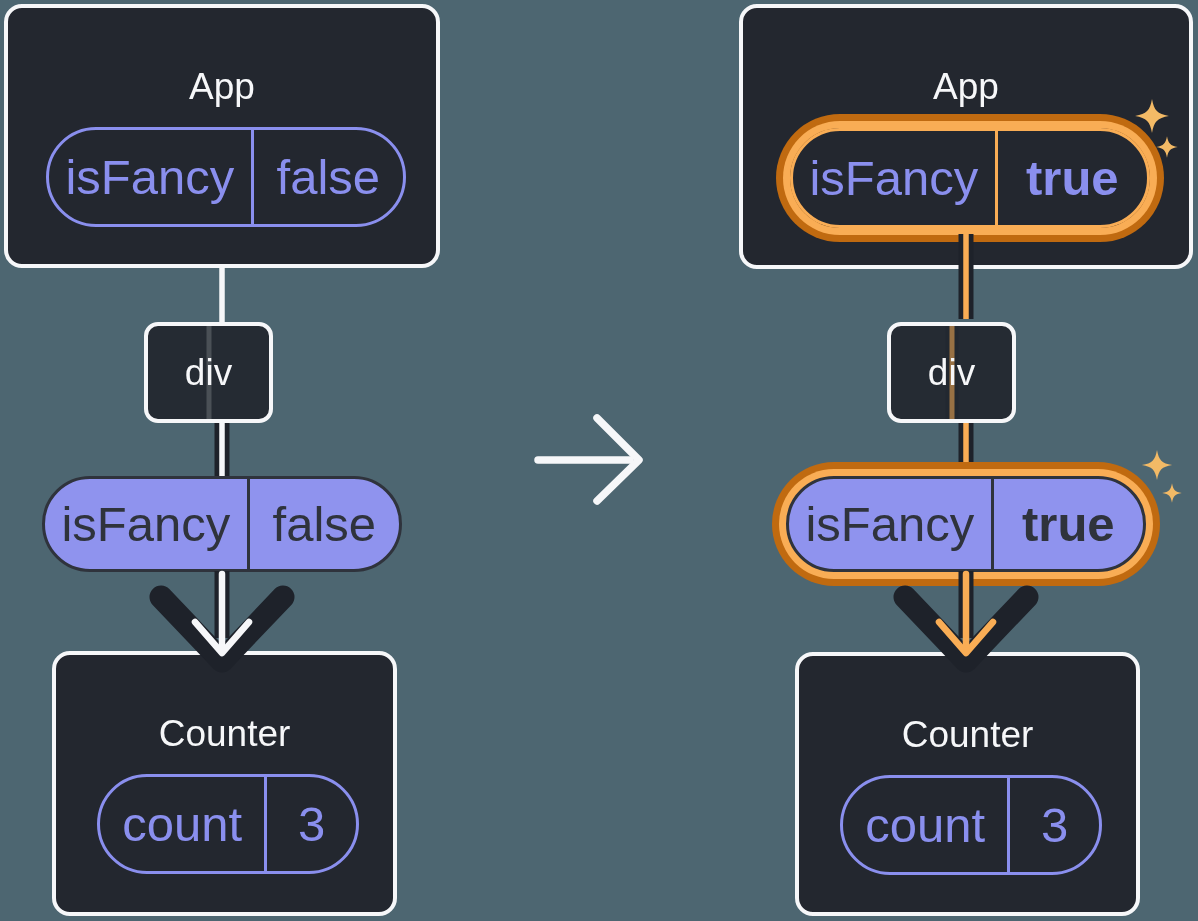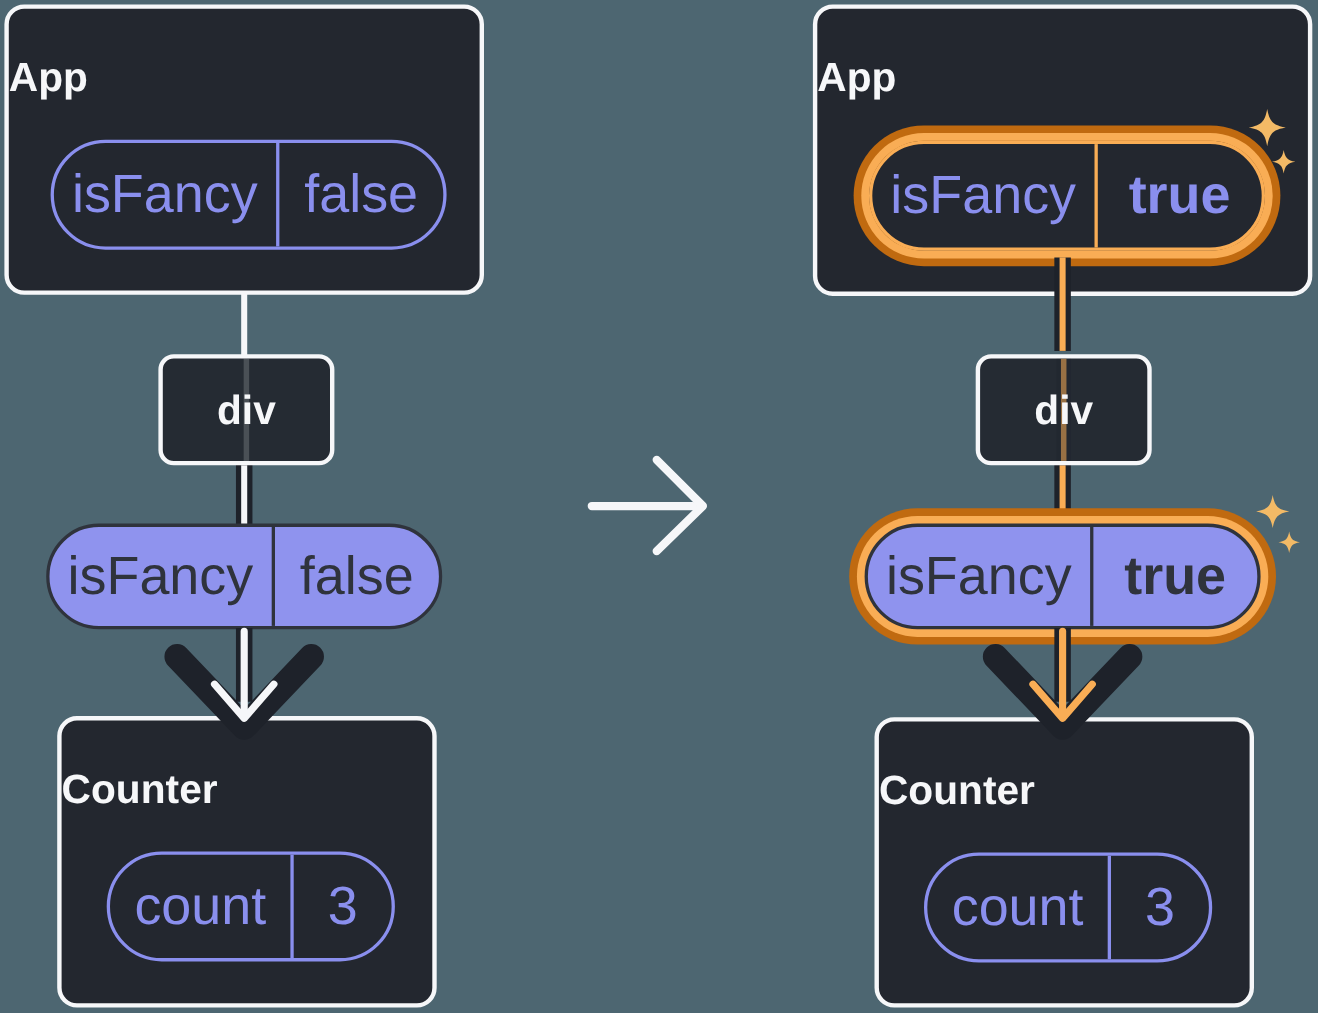--- a/index.html
+++ b/index.html
@@ -2,38 +2,38 @@
 <html style="--bg: #4d6671; --card: #23272f; --white: #f6f7f9; --purple: #8a8fee; --purple-fill: #8f93ee; --ink: #2f333c; --dark: #1e222a; --orange-dark: #c06a10; --orange-light: #f9ad55; --sparkle: #f3ba66;"><head>
 <meta charset="utf-8">
 <style>
   html,body{margin:0;padding:0;background:#4d6671;}
   .canvas{position:relative;width:1198px;height:921px;background:var(--bg);
           font-family:"Liberation Sans",sans-serif;overflow:hidden;}
   .layer{position:absolute;inset:0;width:1198px;height:921px;pointer-events:none;}
   .behind{z-index:1;} .front{z-index:3;}
   .card{position:absolute;background:var(--card);border:4px solid var(--white);
         border-radius:18px;z-index:2;box-sizing:border-box;}
-  .node-title{position:absolute;top:42px;left:0;right:0;
-              color:var(--white);font-size:37px;font-weight:700;}
+  .node-title{position:absolute;top:58px;left:0;right:0;text-align:center;
+              color:var(--white);font-size:37px;font-weight:400;}
   .pill{position:absolute;display:flex;align-items:stretch;border-radius:999px;
         font-size:49px;z-index:2;box-sizing:border-box;}
   .pill .seg{display:flex;align-items:center;justify-content:center;}
   .seg.key{flex:1.35;} .seg.val{flex:1;}
   .seg.key-wide{flex:1.85;text-align:center;} .seg.val-narrow{flex:1;}
   .outline{border:3px solid var(--purple);color:var(--purple);}
   .outline .seg + .seg{border-left:3px solid var(--purple);}
   .outline.orange{border-color:var(--orange-light);}
   .outline.orange .seg + .seg{border-left-color:var(--orange-light);}
   .filled{background:var(--purple-fill);border:3px solid var(--ink);color:var(--ink);}
   .filled .seg + .seg{border-left:3px solid var(--ink);}
   .glow{box-shadow:0 0 0 7px var(--orange-light),0 0 0 14px var(--orange-dark);}
   .bold{font-weight:700;}
-  .dom-node{position:absolute;width:160px;height:101px;display:flex;align-items:center;
+  .dom-node{position:absolute;width:129px;height:101px;display:flex;align-items:center;
             justify-content:center;background:rgba(35,39,47,.94);border:4px solid var(--white);
-            border-radius:14px;color:var(--white);font-size:37px;font-weight:700;z-index:2;
+            border-radius:14px;color:var(--white);font-size:37px;font-weight:400;z-index:2;
             box-sizing:border-box;overflow:hidden;}
   .dom-node .lbl{position:relative;z-index:1;}
   .ghost{position:absolute;top:0;bottom:0;left:50%;transform:translateX(-50%);}
   .g-white{width:5px;background:var(--white);opacity:.18;}
   .g-dark{width:13px;background:var(--dark);opacity:.28;}
   .g-orange{width:5px;background:var(--orange-light);opacity:.55;}
   .sparkle{position:absolute;z-index:4;}
   .sparkle path{fill:var(--sparkle);}
   svg .ln{fill:none;}
   .st-dark{stroke:var(--dark);} .st-white{stroke:var(--white);} .st-orange{stroke:var(--orange-light);}

